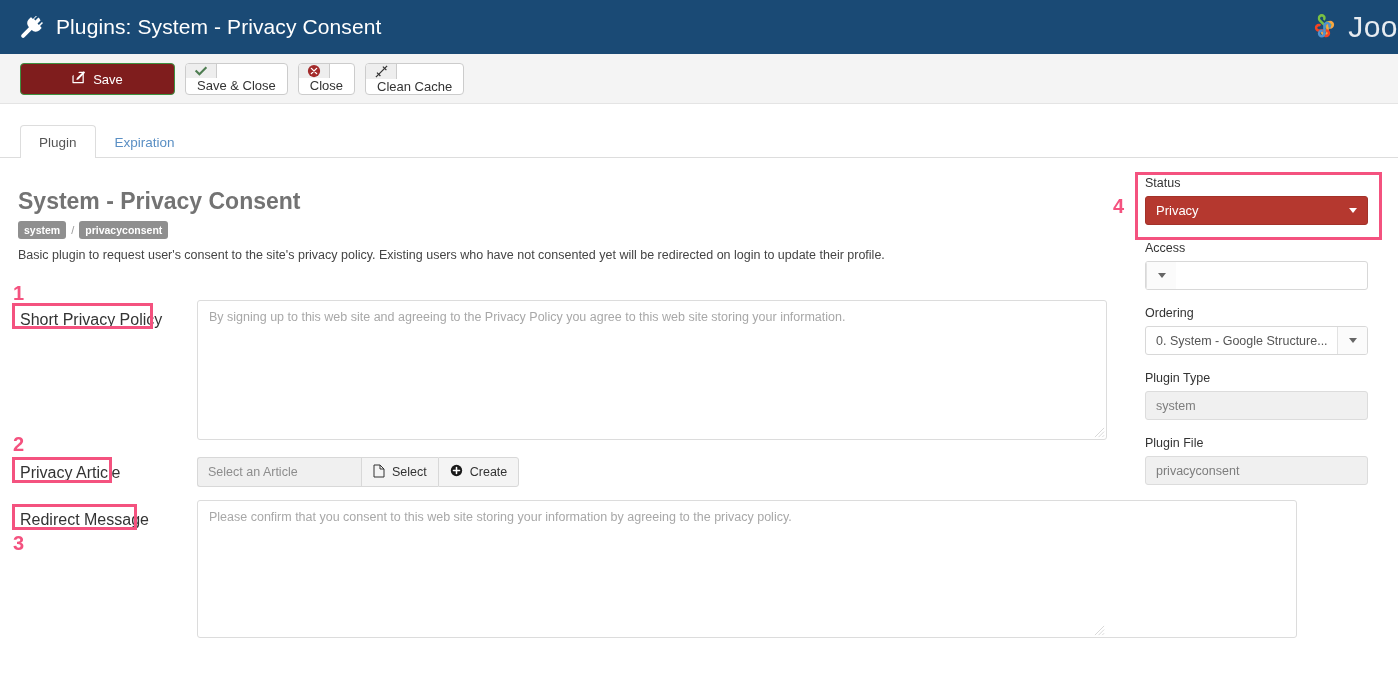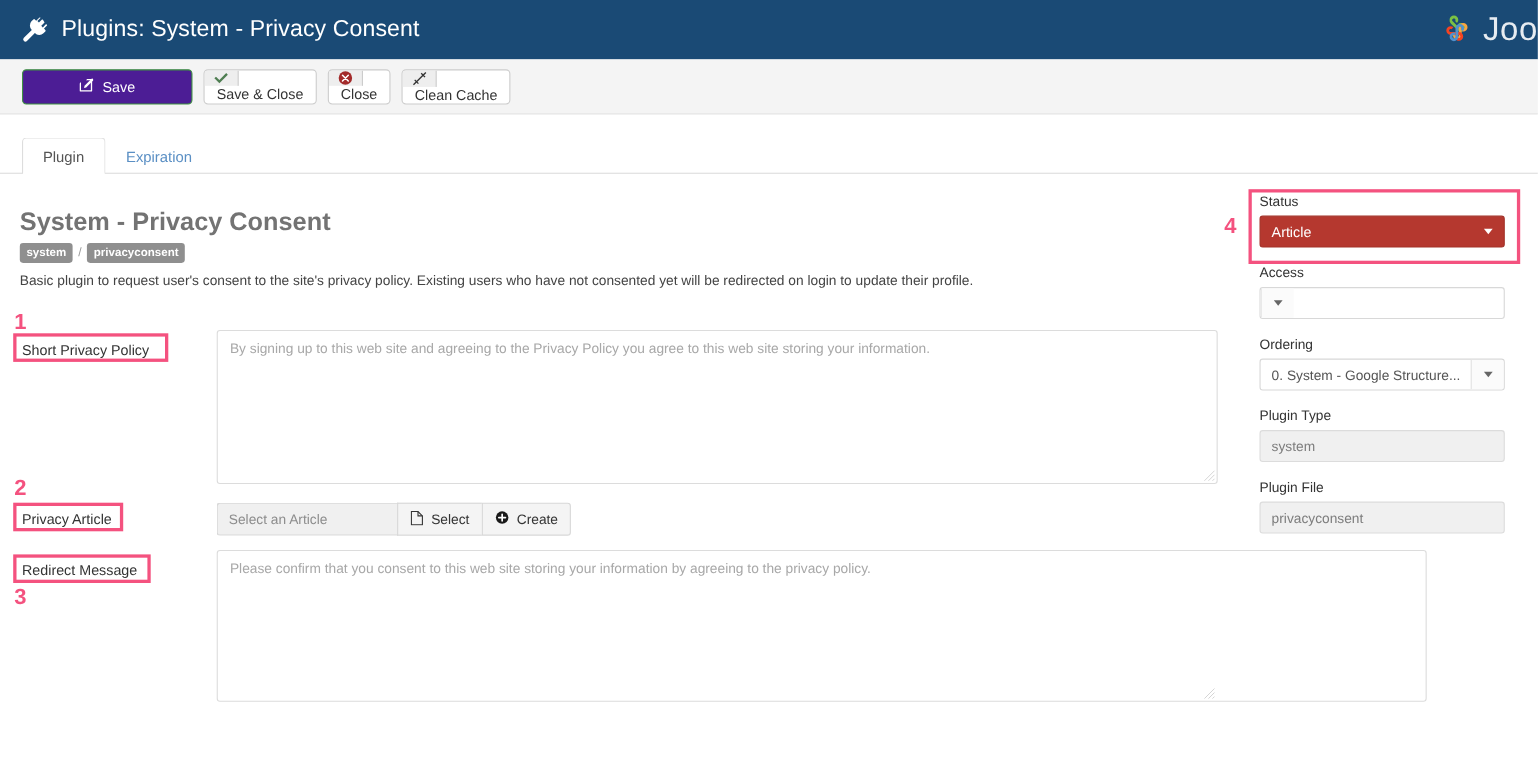--- a/index.html
+++ b/index.html
@@ -70,21 +70,21 @@
     border-right: 1px solid #cccccc;
   }
   .btn .lbl {
     display: flex; align-items: center;
     padding: 0 11px;
     font-size: 13px;
     color: #333333;
     white-space: nowrap;
   }
   .btn-save {
-    background: #4c1d95;
+    background: #7f1d1d;
     border: 1px solid #3e9141;
     border-radius: 4px;
     width: 155px; height: 32px;
     display: flex; align-items: center; justify-content: center;
     gap: 8px;
     color: #ffffff; font-size: 13px;
     cursor: pointer;
   }
 
   
@@ -135,21 +135,21 @@
     border-radius: 3px;
   }
   .badge-sep { color: #9a9a9a; font-size: 11px; }
   .desc {
     position: absolute; left: 18px; top: 248px;
     font-size: 12.5px; color: #444444;
   }
 
   .field-label {
     position: absolute;
-    font-size: 13px; color: #333333;
+    font-size: 16px; color: #333333;
     white-space: nowrap;
   }
 
   .textarea {
     position: absolute;
     background: #ffffff;
     border: 1px solid #dcdcdc;
     border-radius: 3px;
     font-size: 12.5px;
     color: #a8a8a8;
@@ -386,21 +386,21 @@
 <div class="textarea" style="left:197px; top:500px; width:1100px; height:138px;">Please confirm that you consent to this web site storing your information by agreeing to the privacy policy.</div>
 <svg class="resize-grip" style="left:1094px; top:625px;" viewBox="0 0 12 12">
   <path d="M11 1L1 11M11 5L5 11M11 9L9 11" stroke="#aaaaaa" stroke-width="0.9"></path>
 </svg>
 
 <div class="sidebar">
 
   <div class="side-group">
     <div class="side-label">Status</div>
     <div class="select-red">
-      <span>Article</span>
+      <span>Privacy</span>
       <span class="caret caret-white"></span>
     </div>
   </div>
 
   <div class="side-group">
     <div class="side-label">Access</div>
     <div class="select-plain">
       <div class="sa">
           <span class="caret"></span>
         </div>

